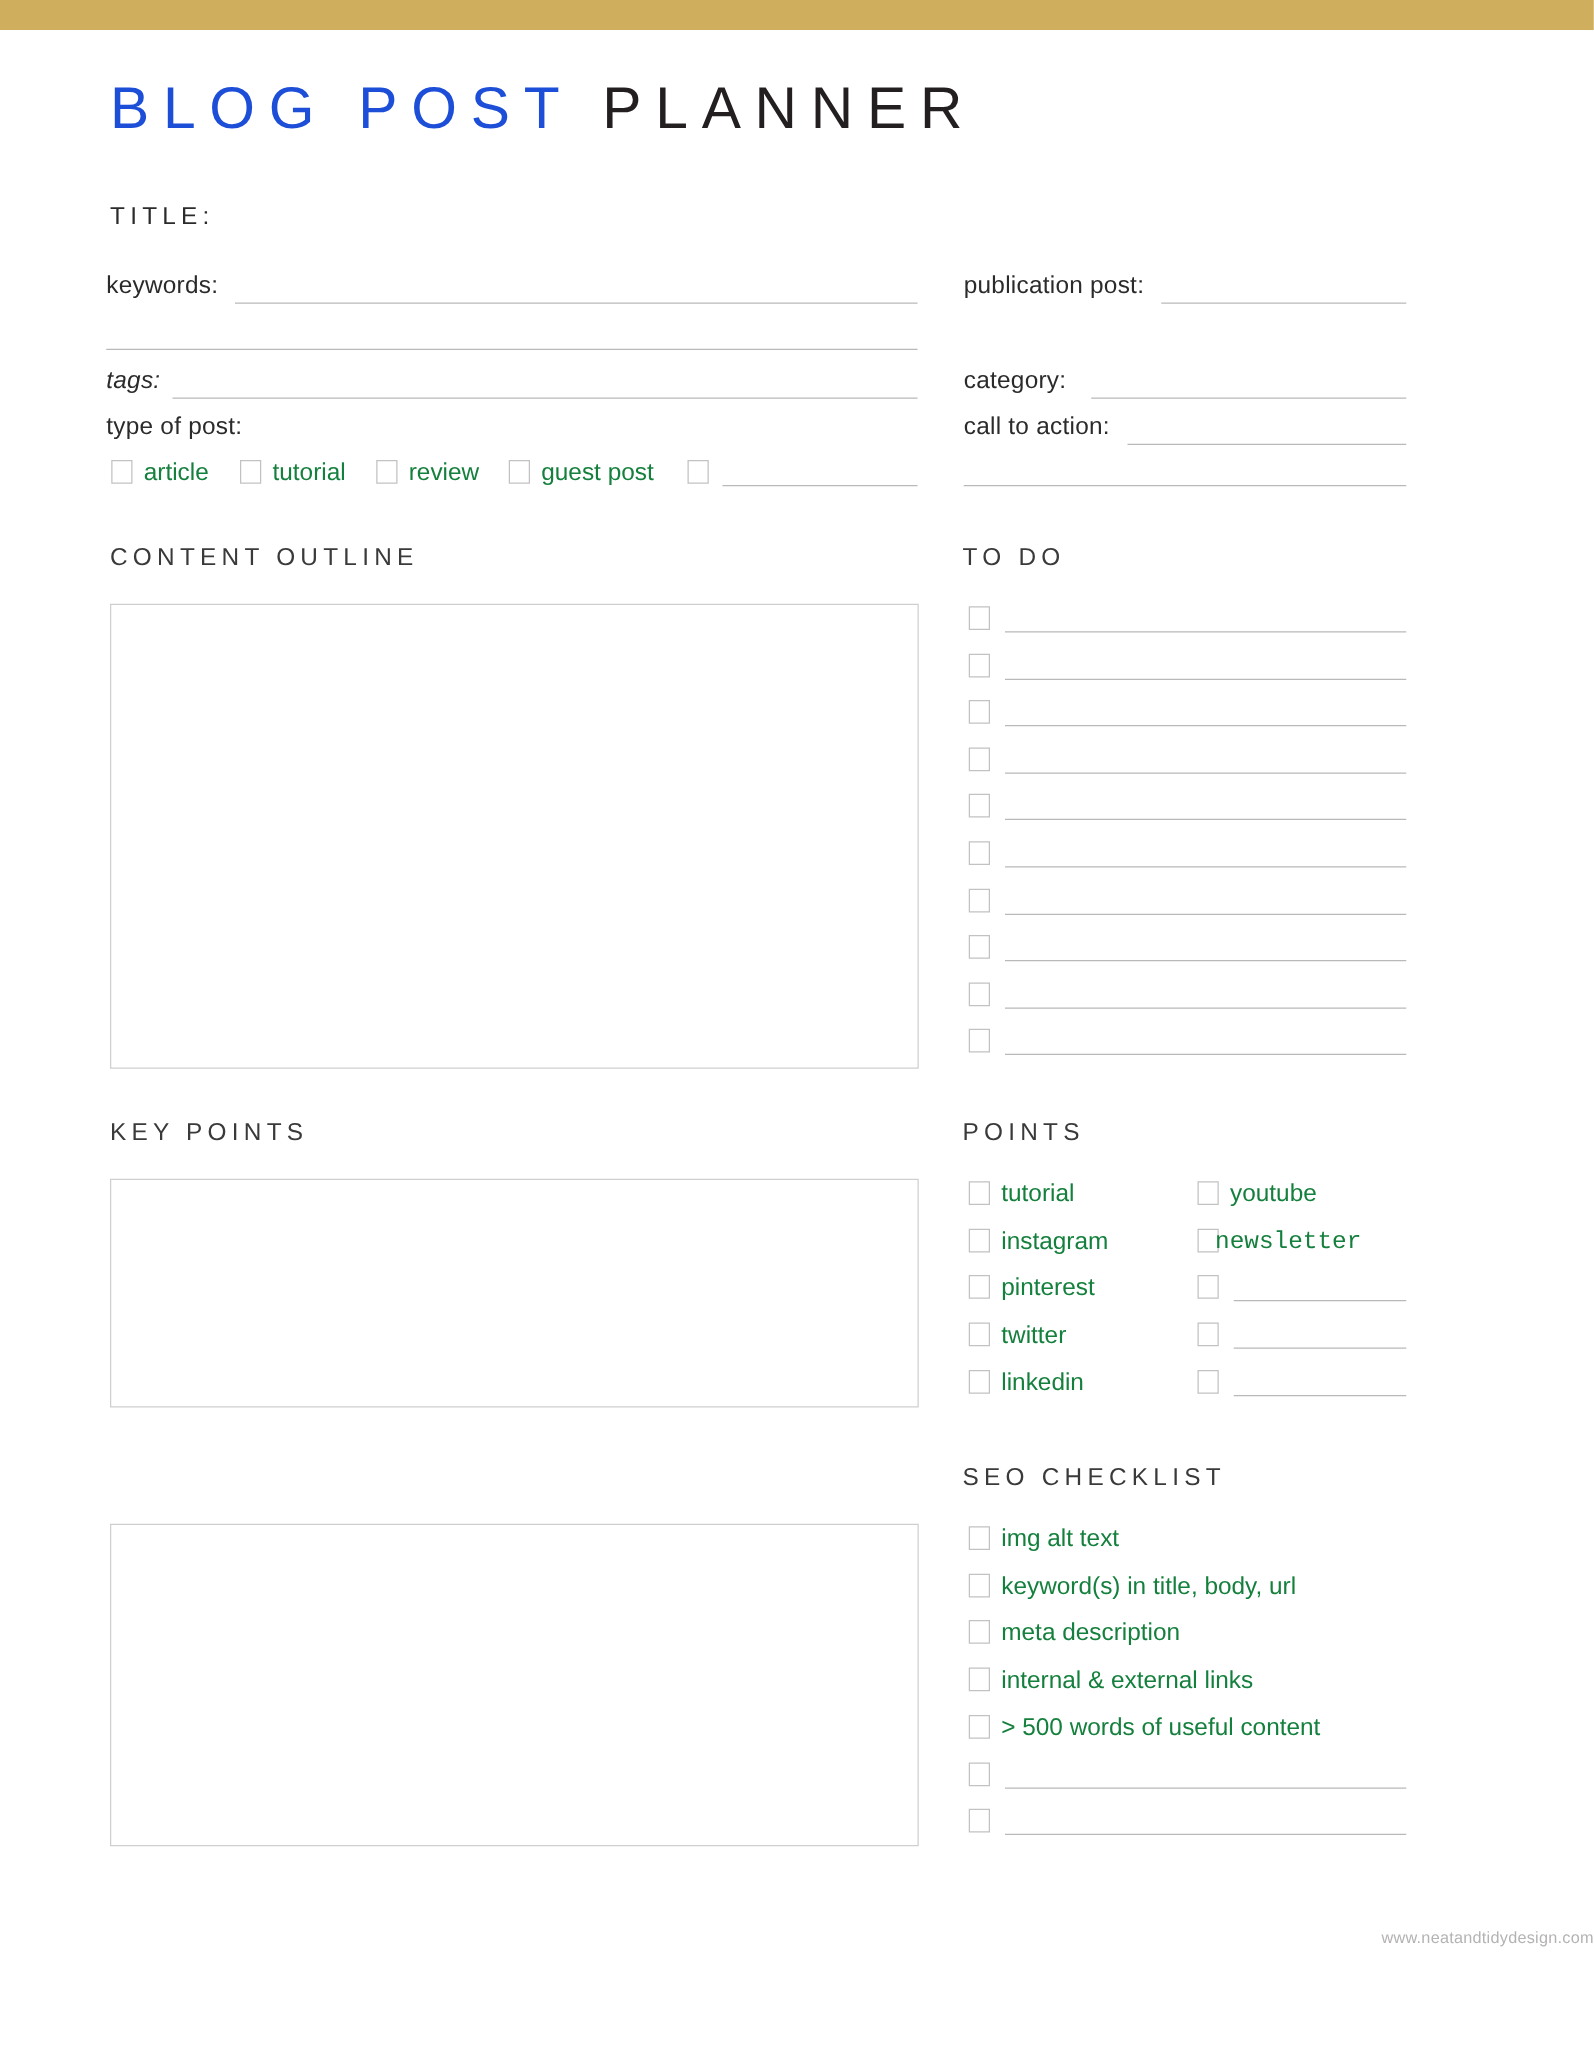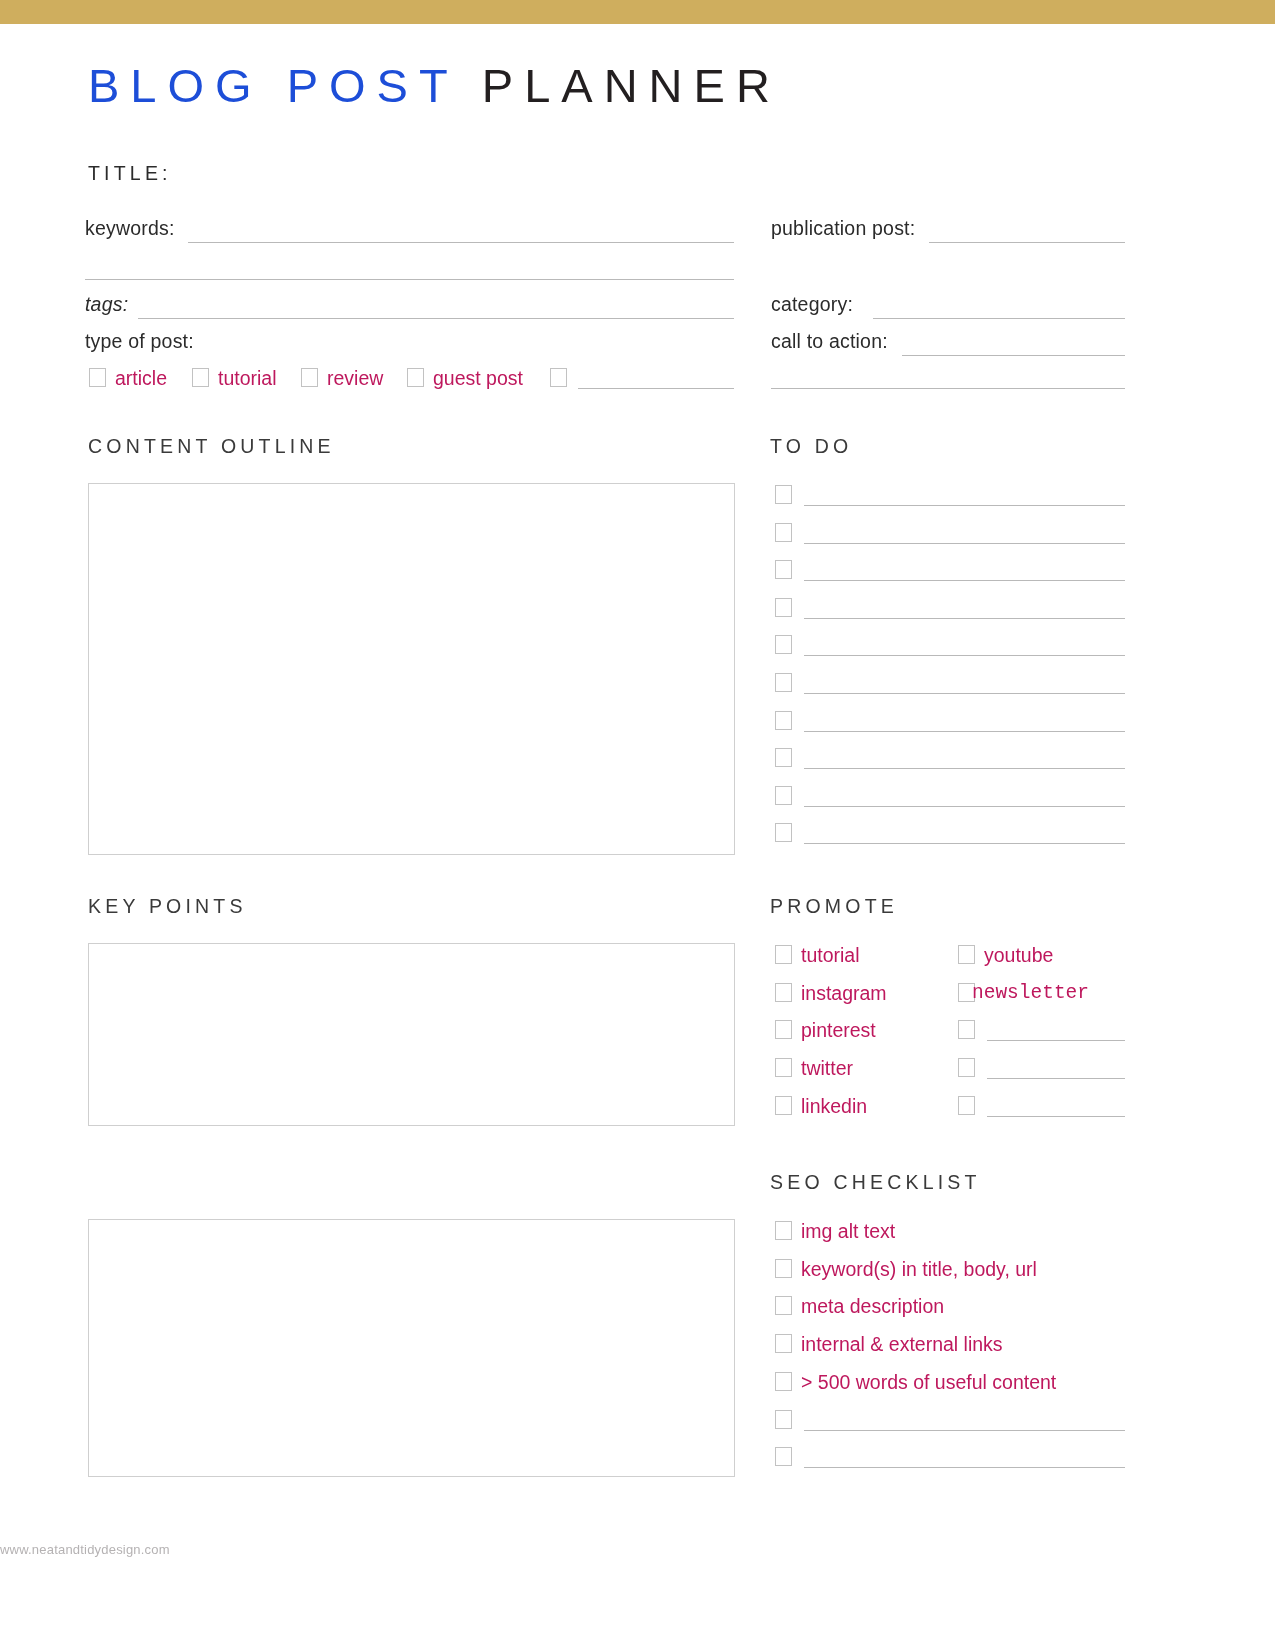--- a/index.html
+++ b/index.html
@@ -83,42 +83,42 @@
     width: 17px;
     height: 19px;
     border: 1px solid #c2c2c2;
     background: #ffffff;
     box-sizing: border-box;
   }
 
   .cbox-label {
     position: absolute;
     font-size: 19.5px;
-    color: #be185d;
+    color: #15803d;
     white-space: nowrap;
   }
 
   
   .footer-logo {
     position: absolute;
     left: 0;
     top: 1478px;
     width: 1275px;
     text-align: center;
     font-family: "Liberation Serif", serif;
     font-size: 31px;
     color: #9b9799;
     letter-spacing: 0.5px;
   }
   .footer-url {
     position: absolute;
     left: 0;
     top: 1518px;
     width: 1275px;
-    text-align: left;
+    text-align: right;
     font-size: 13px;
     color: #b5b2b3;
     letter-spacing: 0.2px;
   }
 </style>
 </head>
 <body>
 
 <div class="gold-bar"></div>
 
@@ -190,21 +190,21 @@
       <div class="cbox" style="left: 775px; top: 686.6px;"></div>
       <div class="rule" style="left: 804px; top: 706.6px; width: 321px;"></div>
       <div class="cbox" style="left: 775px; top: 724.2px;"></div>
       <div class="rule" style="left: 804px; top: 744.2px; width: 321px;"></div>
       <div class="cbox" style="left: 775px; top: 761.8px;"></div>
       <div class="rule" style="left: 804px; top: 781.8px; width: 321px;"></div>
       <div class="cbox" style="left: 775px; top: 799.4px;"></div>
       <div class="rule" style="left: 804px; top: 819.4px; width: 321px;"></div>
     </div>
 
-  <div class="section-head" style="left:770px; top:871px;">PROMOTE</div>
+  <div class="section-head" style="left:770px; top:871px;">POINTS</div>
   <div id="promote-left">
       <div class="cbox" style="left: 775px; top: 921px;"></div>
       <div class="cbox-label" style="left: 801px; top: 920px;">tutorial</div>
       <div class="cbox" style="left: 775px; top: 958.7px;"></div>
       <div class="cbox-label" style="left: 801px; top: 957.7px;">instagram</div>
       <div class="cbox" style="left: 775px; top: 996.4px;"></div>
       <div class="cbox-label" style="left: 801px; top: 995.4px;">pinterest</div>
       <div class="cbox" style="left: 775px; top: 1034.1px;"></div>
       <div class="cbox-label" style="left: 801px; top: 1033.1px;">twitter</div>
       <div class="cbox" style="left: 775px; top: 1071.8px;"></div>

